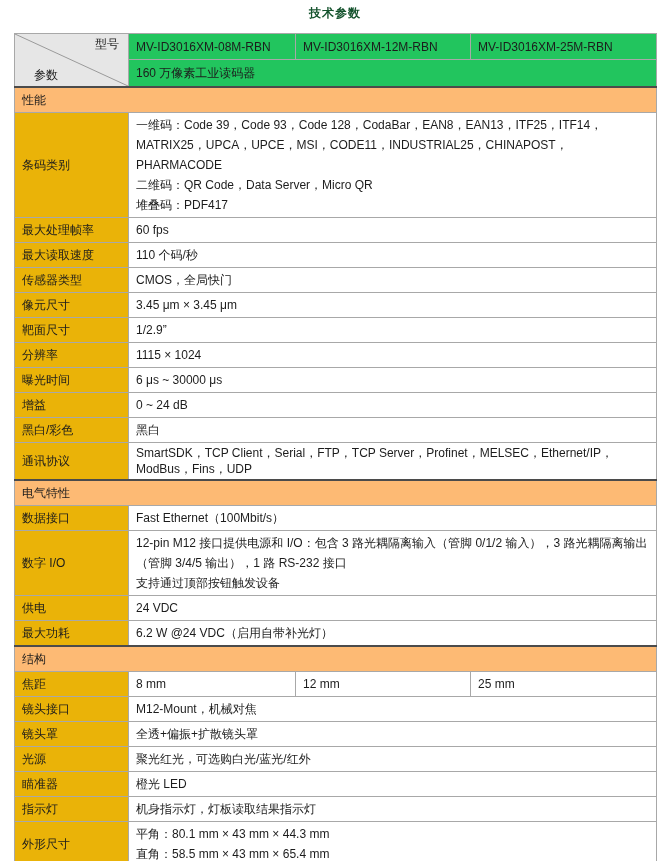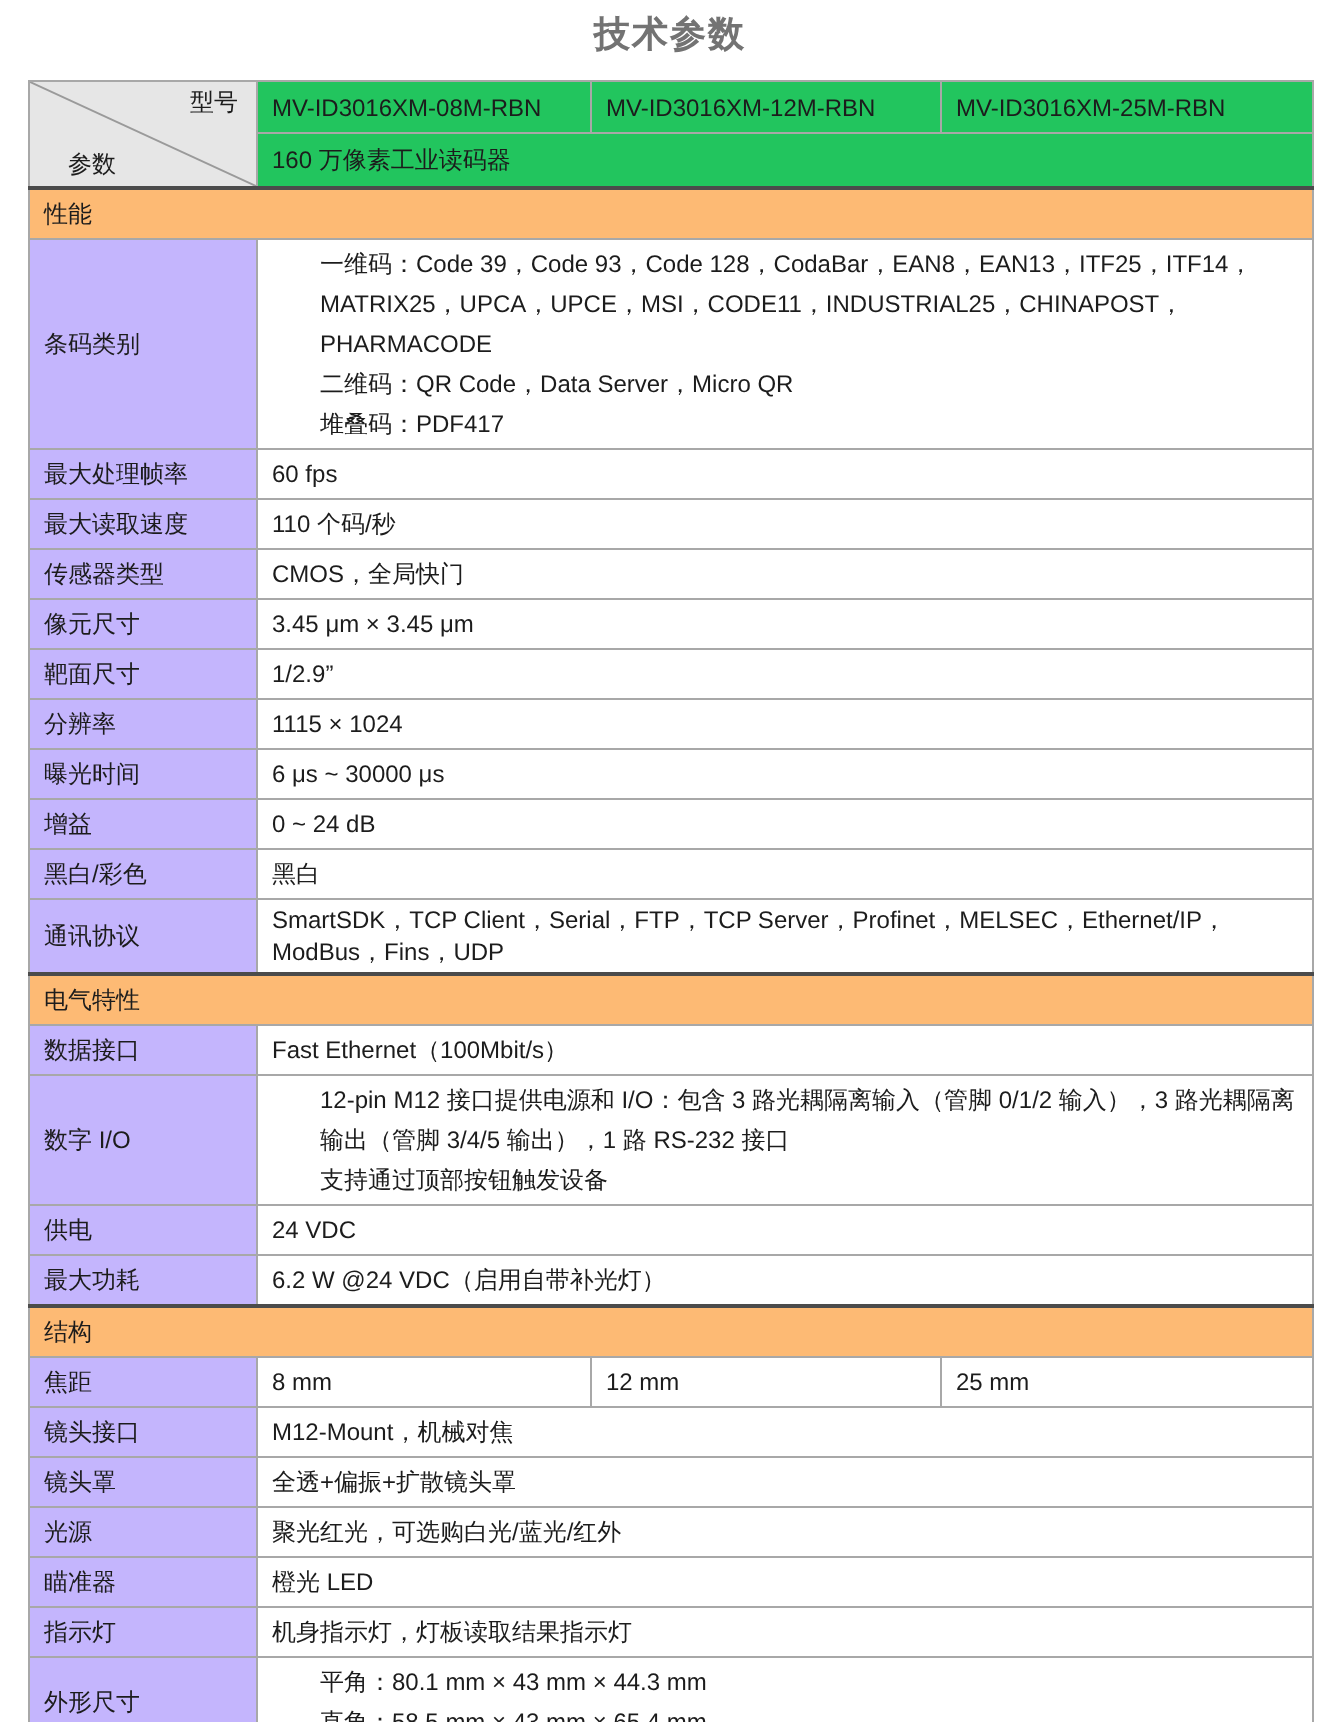--- a/index.html
+++ b/index.html
@@ -10,23 +10,23 @@
     color: #1c1c1c;
   }
   .page {
     width: 670px;
     padding-top: 5px;
     box-sizing: border-box;
   }
   .title {
     margin: 0 0 11px 0;
     text-align: center;
-    font-size: 18px;
+    font-size: 12px;
     font-weight: bold;
-    color: #737373;
+    color: #14532d;
     letter-spacing: 1px;
   }
   .table-wrap {
     margin: 0 14px;
   }
   table {
     border-collapse: collapse;
     table-layout: fixed;
     width: 642px;
     font-size: 12px;
@@ -34,21 +34,21 @@
   td {
     border: 1px solid #a8a8a8;
     padding: 2px 7px;
     height: 20px;
     line-height: 16px;
     vertical-align: middle;
     overflow: hidden;
     word-break: break-word;
   }
   td.label-cell {
-    background: #c4b5fd;
+    background: #eab308;
   }
   td.model-cell, td.param-cell {
     background: #22c55e;
   }
   tr.section-row td {
     background: #fdba74;
     font-weight: normal;
     border-top: 2px solid #4b4b4b;
   }
   td.corner-cell {
@@ -71,21 +71,20 @@
     position: absolute;
     bottom: 3px;
     left: 19px;
   }
   td.multiline {
     vertical-align: middle;
   }
   td .cell-line {
     min-height: 20px;
     line-height: 20px;
-    margin-left: 24px;
   }
 </style>
 </head>
 <body>
 
 <div class="page">
   <h1 class="title">技术参数</h1>
   <div class="table-wrap">
     <table id="spec-table">
       <colgroup>

